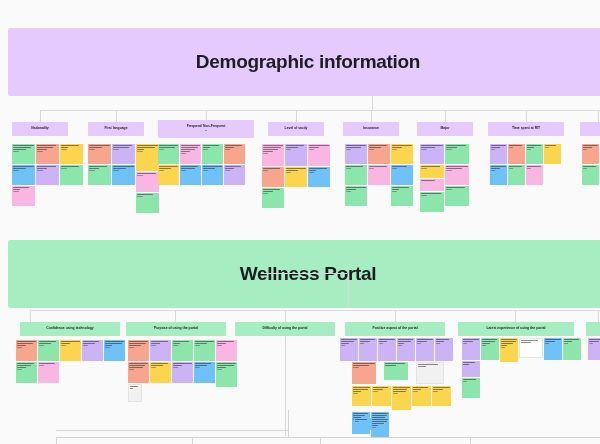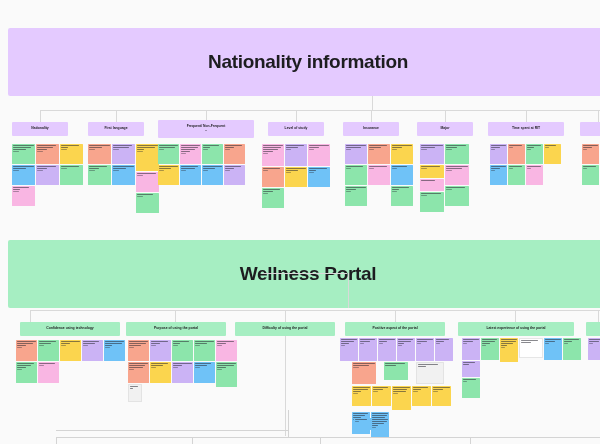--- a/index.html
+++ b/index.html
@@ -72,21 +72,21 @@
 
   
   .frameline{position:absolute;background:#d4d4d4;}
 </style>
 </head>
 <body>
 
 <div id="board">
 
   <div class="banner demographic" style="left:8px;top:28px;width:600px;height:68px;">
-    <span class="banner-title" style="font-size:19px;">Nationality information</span>
+    <span class="banner-title" style="font-size:19px;">Demographic information</span>
   </div>
 
   <div class="conn v" style="left:372px;top:96px;height:14px;"></div>
   <div class="conn h" style="left:40px;top:110px;width:560px;"></div>
   <div class="conn v" style="left:40px;top:110px;height:12px;"></div>
   <div class="conn v" style="left:116px;top:110px;height:12px;"></div>
   <div class="conn v" style="left:206px;top:110px;height:12px;"></div>
   <div class="conn v" style="left:296px;top:110px;height:12px;"></div>
   <div class="conn v" style="left:371px;top:110px;height:12px;"></div>
   <div class="conn v" style="left:445px;top:110px;height:12px;"></div>

